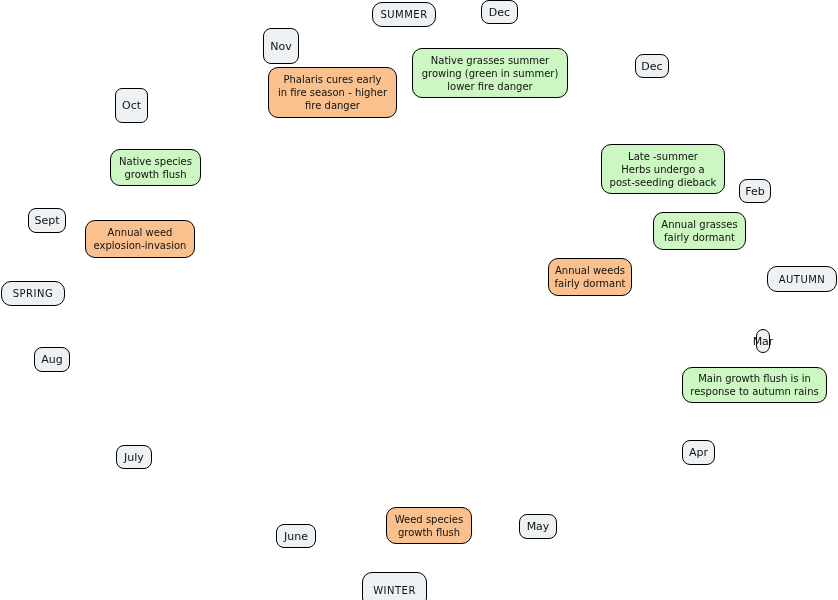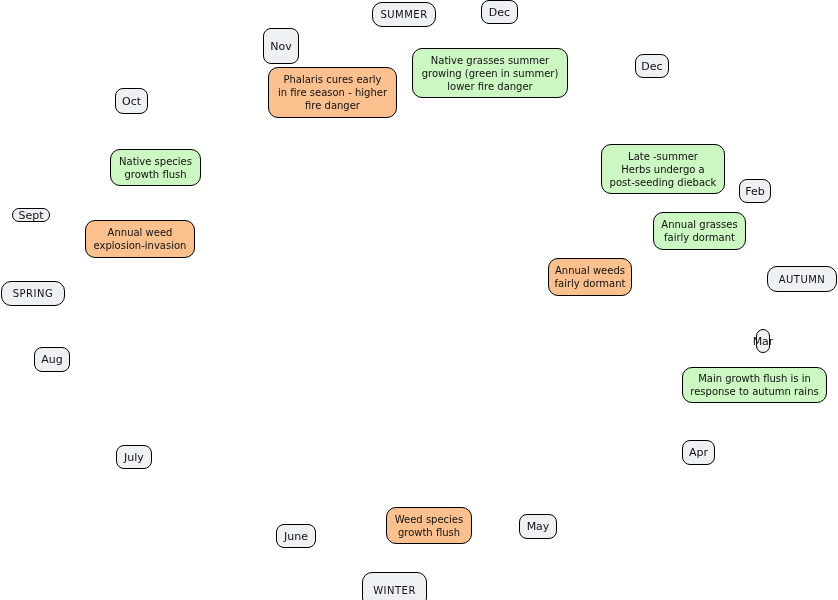--- a/index.html
+++ b/index.html
@@ -49,22 +49,22 @@
   .p-nov{left:263px;top:28px;width:36px;height:36px;}
   .p-dec{left:481px;top:0;width:37px;height:24px;}
   .p-jan{left:635px;top:54px;width:34px;height:24px;}
   .p-feb{left:739px;top:179px;width:32px;height:24px;}
   .p-mar{left:756px;top:329px;width:14px;height:24px;}
   .p-apr{left:682px;top:440px;width:33px;height:25px;}
   .p-may{left:519px;top:514px;width:38px;height:25px;}
   .p-june{left:276px;top:524px;width:40px;height:24px;}
   .p-july{left:116px;top:445px;width:36px;height:24px;}
   .p-aug{left:34px;top:347px;width:36px;height:25px;}
-  .p-sept{left:12px;top:208px;width:38px;height:14px;}
-  .p-oct{left:115px;top:88px;width:33px;height:26px;}
+  .p-sept{left:28px;top:208px;width:38px;height:25px;}
+  .p-oct{left:115px;top:88px;width:33px;height:35px;border-radius:7px;}
 
   .p-phalaris{left:268px;top:47px;width:129px;height:51px;margin-top:20px;}
   .p-nat-grasses{left:412px;top:48px;width:156px;height:50px;}
   .p-late-summer{left:601px;top:144px;width:124px;height:50px;}
   .p-ann-grasses{left:653px;top:212px;width:93px;height:38px;}
   .p-ann-weeds{left:548px;top:233px;width:84px;height:38px;margin-top:25px;}
   .p-main-growth{left:682px;top:367px;width:145px;height:36px;}
   .p-weed-flush{left:377px;top:507px;width:86px;height:37px;margin-left:9px;}
   .p-native-flush{left:110px;top:149px;width:91px;height:37px;}
   .p-weed-explosion{left:85px;top:220px;width:110px;height:38px;}

